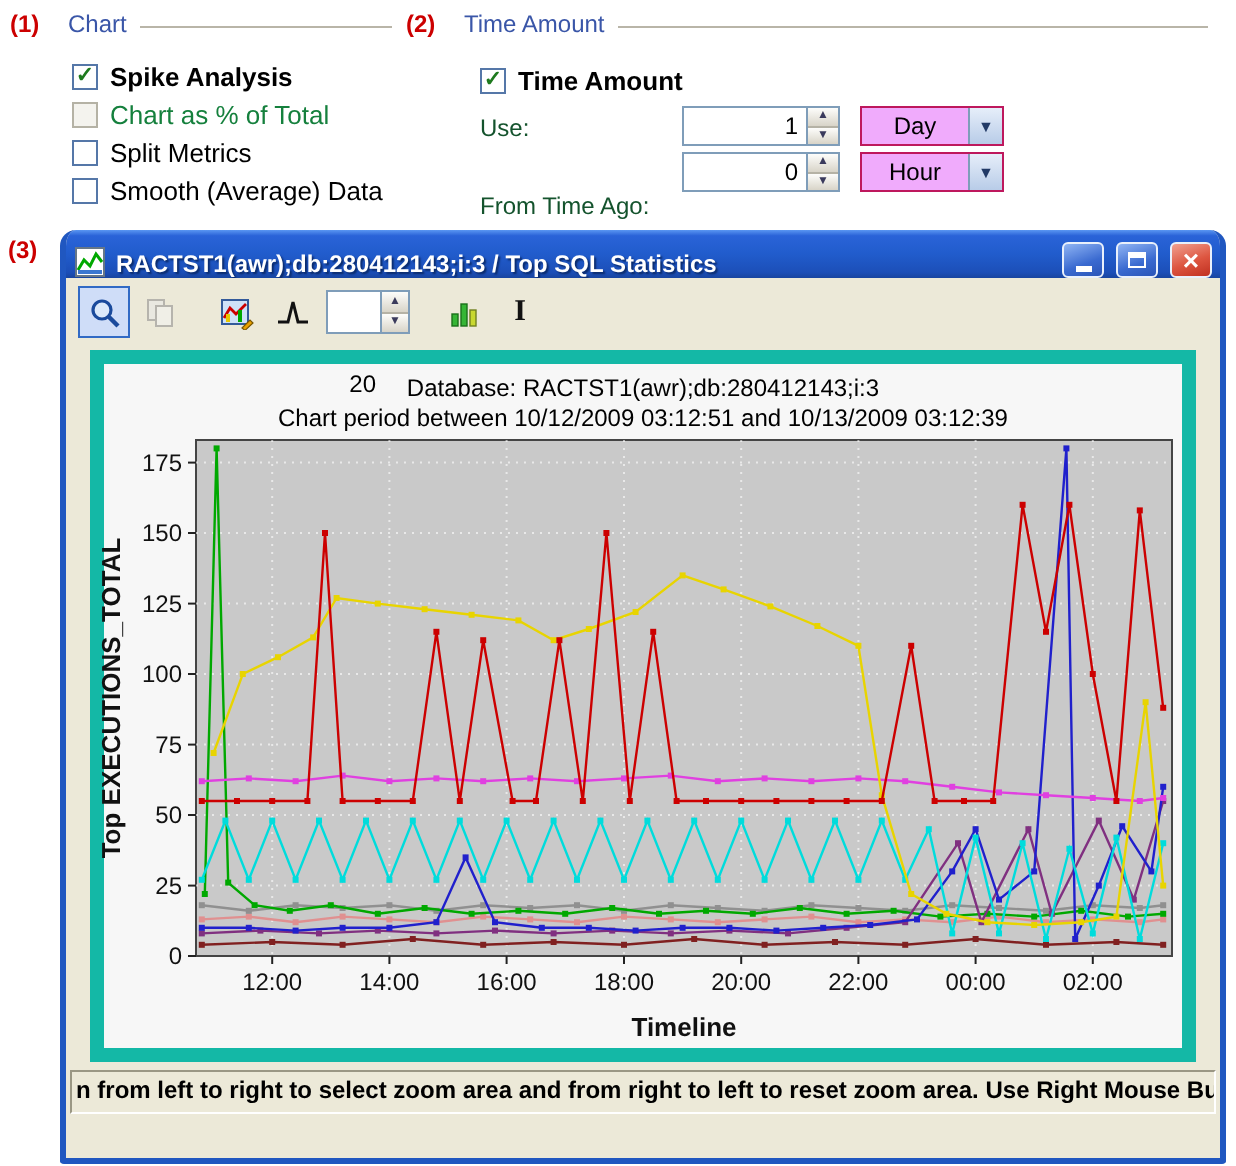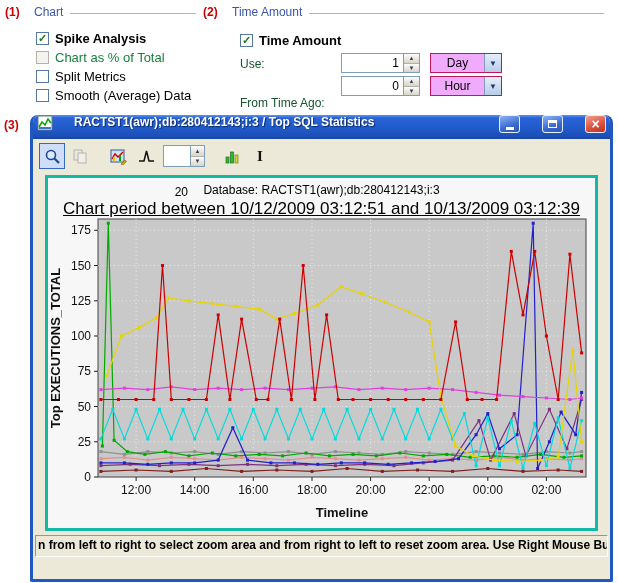--- a/index.html
+++ b/index.html
@@ -29,43 +29,43 @@
   .spin-btns { width:16px; display:flex; flex-direction:column; border-left:1px solid #7f9db9; }
   .spin-btn { flex:1; display:flex; align-items:center; justify-content:center; font-size:6px; color:#3a3a5c; background:linear-gradient(#fdfdfb,#d8d4c8); }
   .spin-btn.up { border-bottom:1px solid #b5b2a5; }
 
   .dd { position:absolute; display:flex; border:1px solid #be185d; background:#f0abfc; height:20px;text-align:center; }
   .dd-text { flex:1; padding:2px 5px; font-size:12px; }
   .dd-btn { width:17px; display:flex; align-items:center; justify-content:center; font-size:8px; color:#223a66; background:linear-gradient(#e6eefa,#b8cce8); border-left:1px solid #7f9db9; }
 
   
   .window { position:absolute; left:30px; top:115px; width:583px; height:467px; background:#ece9d8; border:3px solid #2057c0; border-top:none; border-radius:8px 8px 2px 2px; overflow:hidden; }
-  .titlebar { height:24px; background:linear-gradient(180deg,#5a96f2 0%,#2a63d8 12%,#215ccc 50%,#1c4fb8 88%,#1845a0 100%); display:flex; align-items:flex-start; padding:0 4px; gap:21px; }
+  .titlebar { height:24px; background:linear-gradient(180deg,#5a96f2 0%,#2a63d8 12%,#215ccc 50%,#1c4fb8 88%,#1845a0 100%); display:flex; align-items:flex-end; padding:0 4px; gap:5px; }
   .title-text { flex:1; color:#fff; font-weight:bold; font-size:12px; text-shadow:1px 1px 1px #0a2a6a; white-space:nowrap; overflow:hidden; }
   .tb-btn { width:21px; height:18px; border-radius:3px; border:1px solid #e9f0fb; display:flex; align-items:center; justify-content:center; margin-left:1px; }
   .btn-min, .btn-max { background:linear-gradient(160deg,#8fb4f4,#3a6ad0 60%,#2a55b8); }
   .btn-close { background:linear-gradient(160deg,#f0a090,#dd5540 55%,#c03020); color:#fff; font-weight:bold; font-size:14px; line-height:14px; }
   .glyph-min { width:8px; height:3px; background:#fff; margin-top:8px; }
   .glyph-max { width:9px; height:8px; border:1px solid #fff; border-top:3px solid #fff; }
 
   .toolbar { height:34px; display:flex; align-items:center; padding:2px 6px; gap:2px; }
   .tbtn { width:26px; height:26px; display:flex; align-items:center; justify-content:center; border:1px solid transparent; }
   .tbtn.active { border:1px solid #316ac5; background:#cfddf8; }
   .tbtn.disabled { opacity:.55; }
   .tgap { width:8px; }
   .tspin { display:flex; border:1px solid #7f9db9; background:#fff; height:22px; width:42px; margin:0 2px; }
   .tspin .spin-val { font-size:12px; padding:3px 2px 16px 0;margin-top:36px; }
   .tspin .spin-btns { width:14px; }
   .ibtn { font-family:"Liberation Serif", serif; font-weight:bold; font-size:15px; color:#111; }
 
   .hintbar { height:20px; text-align:center; font-size:11.5px; font-weight:bold; color:#111; line-height:18px; }
 
-  .chart-panel { margin:2px 12px 4px 12px; height:356px; background:#f7f7f7; border:3px solid #14b8a6; display:flex; flex-direction:column; align-items:center; padding-top:5px; }
+  .chart-panel { margin:2px 12px 4px 12px; height:356px; background:#f7f7f7; border:7px solid #14b8a6; display:flex; flex-direction:column; align-items:center; padding-top:5px; }
   .chart-title { font-size:12px; color:#000; height:16px; }
-  .chart-subtitle { font-size:17px; color:#000; height:16px;text-decoration:underline; }
+  .chart-subtitle { font-size:12px; color:#000; height:16px; }
   #chart-svg { width:552px; height:308px; }
 
   .statusbar { margin:0 2px; height:22px; border:1px solid; border-color:#9a9784 #fff #fff #9a9784; background:#ece9d8; font-weight:bold; font-size:12px; line-height:19px; white-space:nowrap; overflow:hidden; padding-left:2px; }
 </style>
 </head>
 <body>
 
 <div class="screen">
 
   <span class="red-num" style="left:5px; top:5px;">(1)</span>

